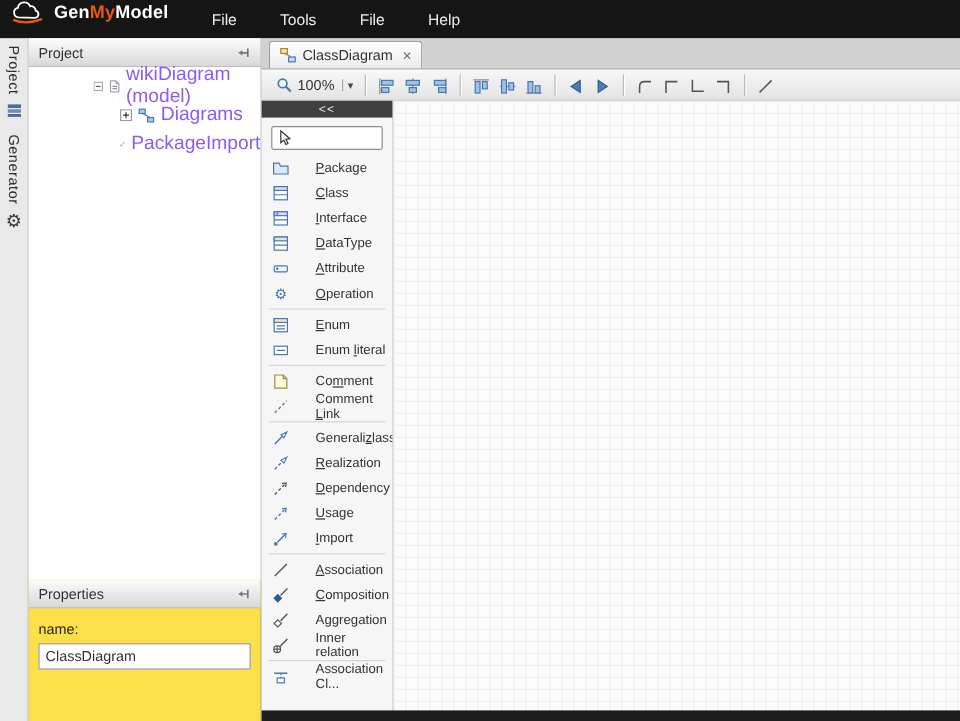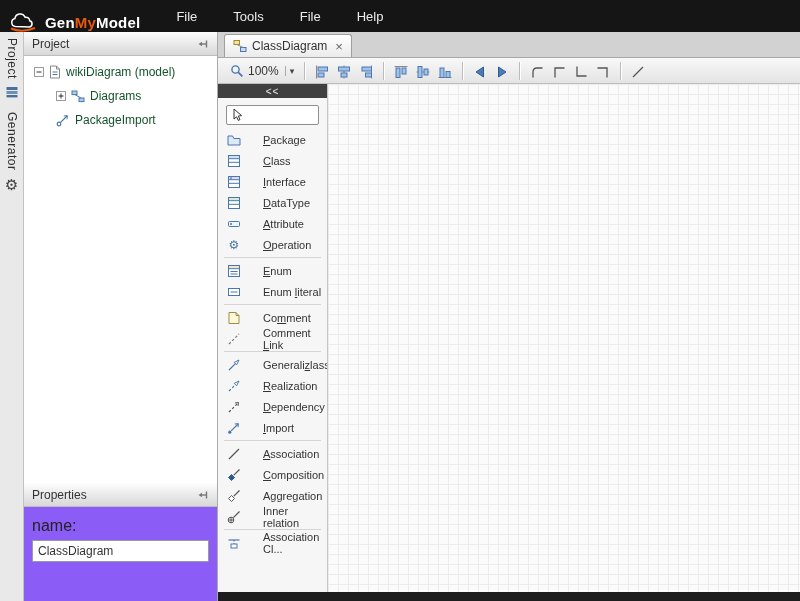--- a/index.html
+++ b/index.html
@@ -1,47 +1,47 @@
 <!DOCTYPE html>
 <html><head>
 <meta charset="utf-8">
 <style>
   * { margin:0; padding:0; box-sizing:border-box; }
   body { font-family:"Liberation Sans", sans-serif; background:#fff; }
   .screen { position:relative; width:800px; height:601px; overflow:hidden; background:#fff; }
 
   
-  .topbar { position:absolute; left:0; top:0; width:800px; height:32px; background:#151515; display:flex; align-items:flex-end; }
+  .topbar { position:absolute; left:0; top:0; width:800px; height:32px; background:#151515; display:flex; align-items:flex-start; }
   .logo { display:flex; align-items:center; gap:7px; padding:0 18px 0 8px; }
   .logo-text { font-size:15px; font-weight:bold; color:#fff; letter-spacing:0.2px; }
   .logo-text .my { color:#e8590c; }
   .menus { display:flex; height:32px; }
   .menu-item { padding:16px 18px; font-size:13px; color:#ececec; height:32px; display:flex; align-items:center; cursor:default; }
 
   
   .side-strip { position:absolute; left:0; top:32px; width:24px; height:569px; background:#e9e9e9; border-right:1px solid #c2c2c2; display:flex; flex-direction:column; align-items:center; padding-top:6px; gap:14px; }
   .strip-group { display:flex; flex-direction:column; align-items:center; gap:7px; }
   .vlabel { writing-mode:vertical-rl; font-size:12px; color:#2e2e2e; letter-spacing:0.5px; }
   .gear-glyph { font-size:15px; color:#3d3d3d; line-height:1; }
 
   
   .project-panel { position:absolute; left:24px; top:32px; width:194px; height:451px; background:#fff; border-right:1px solid #aaa; display:flex; flex-direction:column; }
-  .properties-panel { position:absolute; left:24px; top:483px; width:194px; height:118px; background:#8b5cf6; border-right:1px solid #aaa; display:flex; flex-direction:column; }
+  .properties-panel { position:absolute; left:24px; top:483px; width:194px; height:118px; background:#fde047; border-right:1px solid #aaa; display:flex; flex-direction:column; }
   .panel-header { height:24px; flex:0 0 24px; background:linear-gradient(#fdfdfd,#d8d8d8); border-bottom:1px solid #bdbdbd; display:flex; align-items:center; padding:0 8px; font-size:12px; color:#333; }
   .panel-header .title { flex:1; }
   .panel-body { flex:1; background:#fff; }
   .filter-wrap { margin:8px; position:relative; }
   .filter-input { width:100%; height:23px; border:1px solid #b8b8b8; border-radius:3px; padding:0 24px 0 8px; font-size:12px; color:#444; background:#fff; }
   .filter-input::placeholder { color:#9a9a9a; }
   .filter-icon { position:absolute; right:6px; top:5px; }
-  .tree { font-size:12px; color:#14532d; margin-top:4px; }
+  .tree { font-size:16px; color:#8b5cf6; margin-top:4px;margin-left:44px; }
   .tree-row { display:flex; align-items:center; height:24px; gap:5px; cursor:default; }
 
   .prop-body { padding:10px 8px 0; }
-  .prop-label { font-size:16px; color:#222; margin-bottom:5px; }
+  .prop-label { font-size:12px; color:#222; margin-bottom:5px; }
   .prop-input { width:100%; height:22px; border:1px solid #9a9a9a; font-size:12px; padding:0 5px; color:#333; }
 
   
   .main { position:absolute; left:218px; top:32px; width:582px; height:569px; display:flex; flex-direction:column; }
   .tabbar { height:26px; flex:0 0 26px; background:#d2d2d2; border-bottom:1px solid #a8a8a8; display:flex; align-items:flex-end; padding-left:6px; }
   .tab { display:flex; align-items:center; gap:5px; height:23px; padding:0 8px; background:linear-gradient(#ffffff,#ebebeb); border:1px solid #9f9f9f; border-bottom:none; border-radius:3px 3px 0 0; font-size:12px; color:#333; }
   .tab-close { color:#666; font-size:13px; margin-left:3px; cursor:default; }
 
   .toolbar { height:26px; flex:0 0 26px; background:linear-gradient(#f8f8f8,#e4e4e4); border-bottom:1px solid #bdbdbd; display:flex; padding:4px 8px; }
   .zoom { display:flex; align-items:center; gap:4px; padding:0 4px; }
@@ -385,20 +385,27 @@
           </div>
           <div class="pal-item">
             <svg width="14" height="14" viewBox="0 0 14 14">
               <line x1="2" y1="12" x2="11.5" y2="2.5" stroke="#555" stroke-width="1.2" stroke-dasharray="2.5,2"></line>
               <polyline points="8,3 11.5,2.5 11,6" fill="none" stroke="#555"></polyline>
             </svg>
             <span class="pal-label"><span></span><span class="u">D</span><span>ependency</span></span>
           </div>
           <div class="pal-item">
             <svg width="14" height="14" viewBox="0 0 14 14">
+              <line x1="2" y1="12" x2="11.5" y2="2.5" stroke="#4a77ad" stroke-width="1.2" stroke-dasharray="2.5,2"></line>
+              <polyline points="8,3 11.5,2.5 11,6" fill="none" stroke="#4a77ad"></polyline>
+            </svg>
+            <span class="pal-label"><span></span><span class="u">U</span><span>sage</span></span>
+          </div>
+          <div class="pal-item">
+            <svg width="14" height="14" viewBox="0 0 14 14">
               <circle cx="2.8" cy="11.2" r="1.6" fill="#4a77ad"></circle>
               <line x1="4.2" y1="9.8" x2="11" y2="3" stroke="#4a77ad" stroke-width="1.2"></line>
               <polyline points="7.8,3 11.4,2.6 11,6.2" fill="none" stroke="#4a77ad"></polyline>
             </svg>
             <span class="pal-label"><span></span><span class="u">I</span><span>mport</span></span>
           </div>
 
           <div class="pal-sep"></div>
 
           <div class="pal-item">

